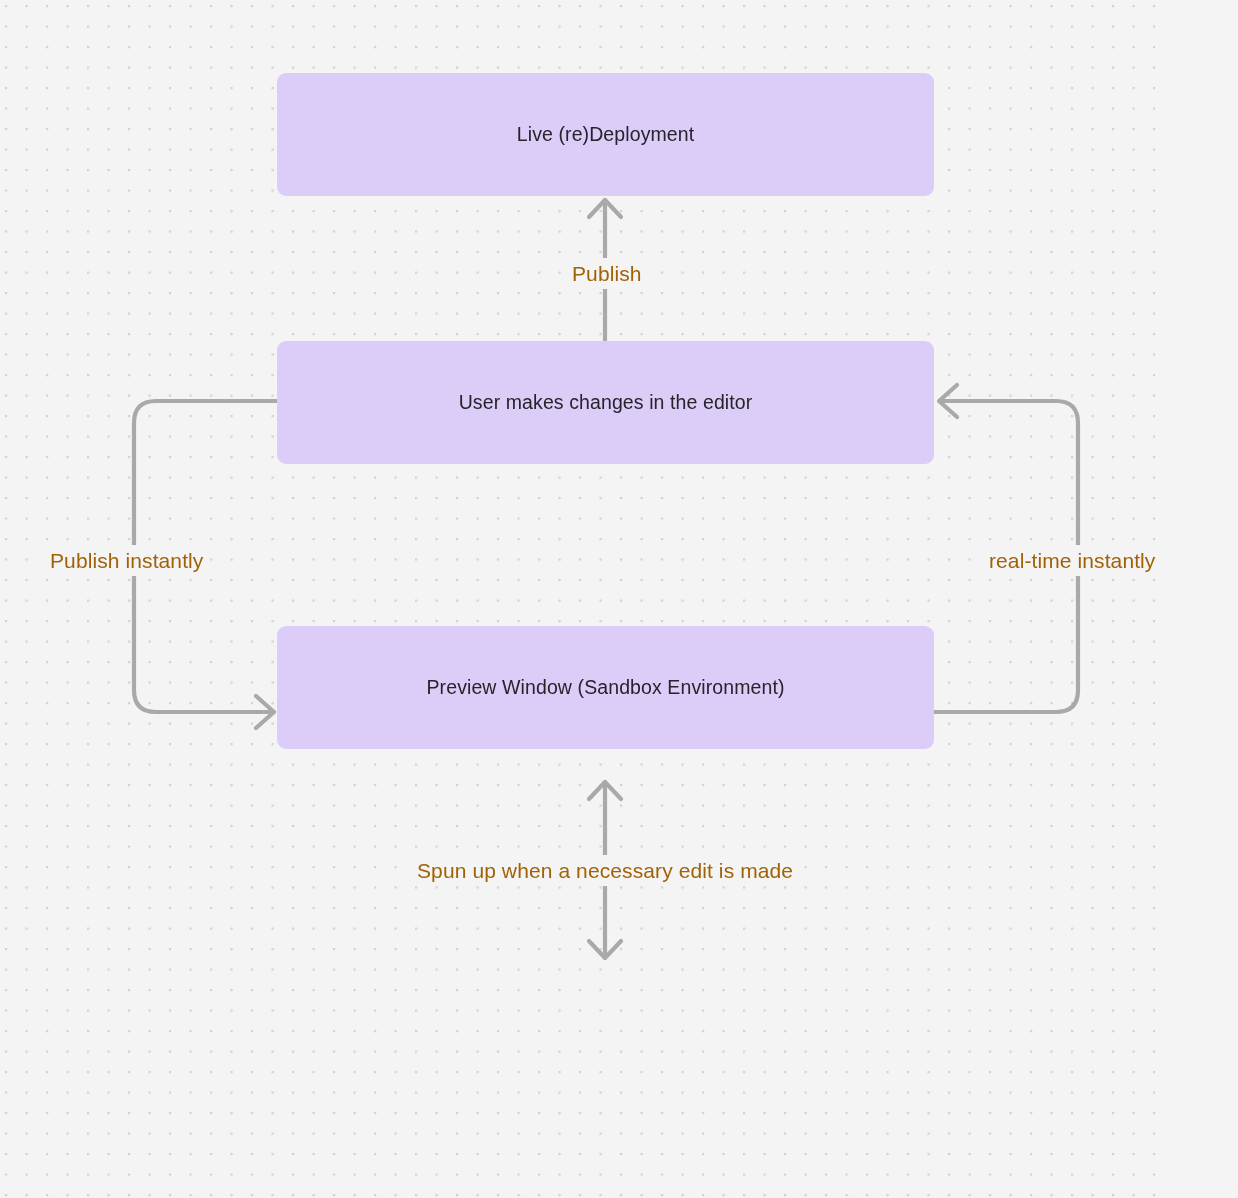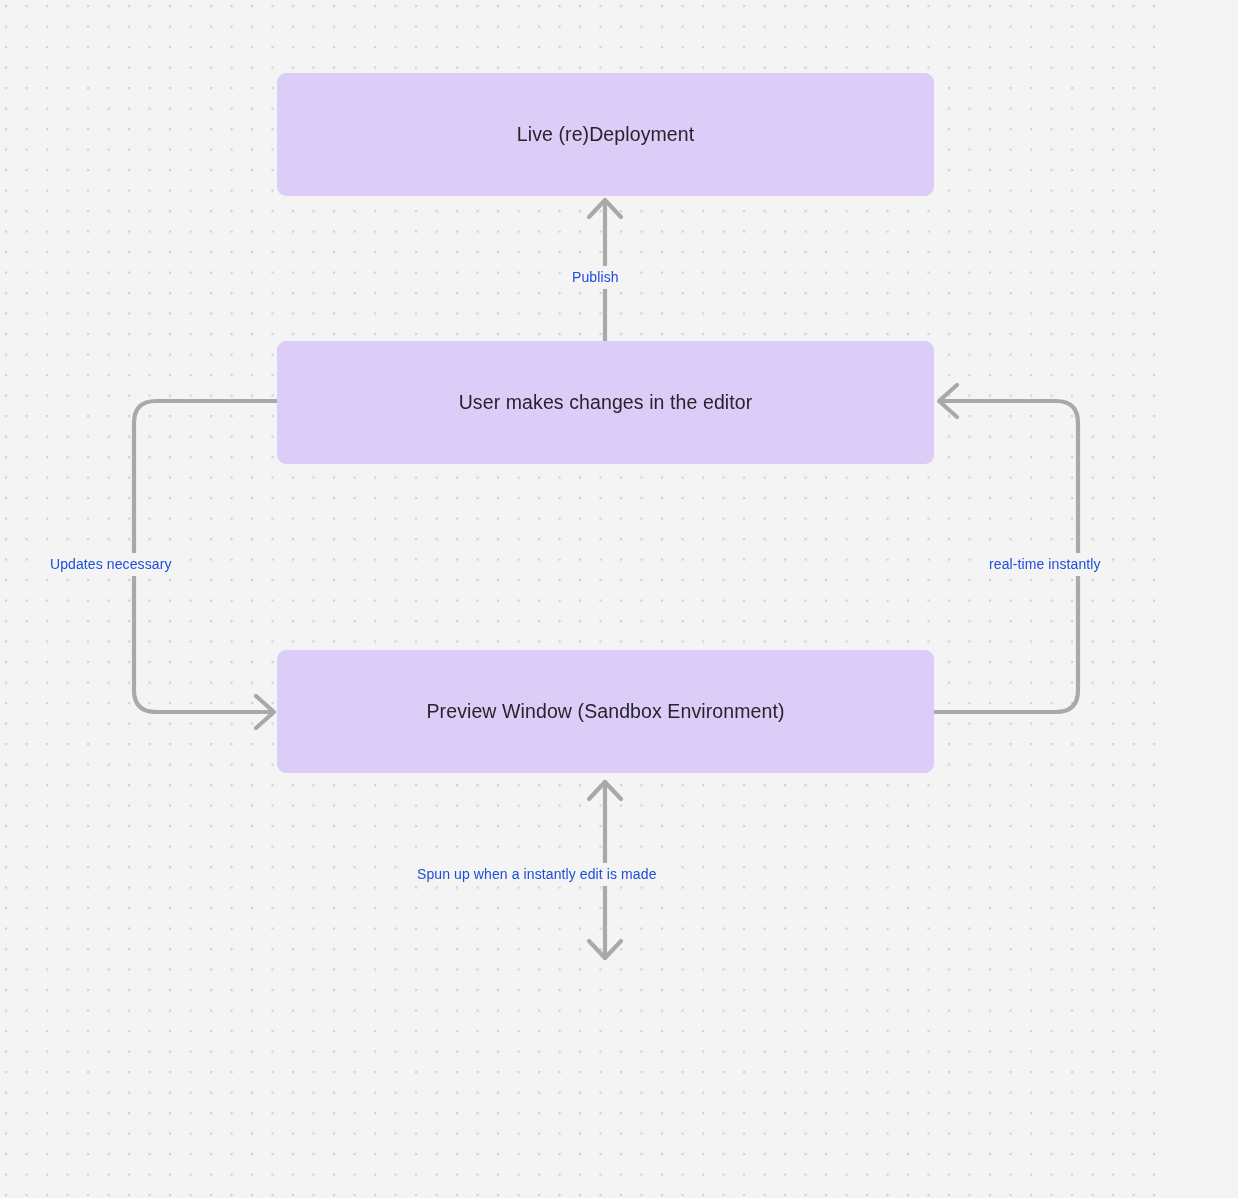--- a/index.html
+++ b/index.html
@@ -43,28 +43,27 @@
     justify-content: center;
     text-align: center;
     color: #26232b;
     font-size: 19.5px;
     letter-spacing: 0.1px;
     line-height: 1.3;
   }
 
   .edge-label {
     position: absolute;
-    color: #1d4ed8;
-    font-size: 14px;
+    color: #a16207;
+    font-size: 21px;
     letter-spacing: 0.1px;
     line-height: 1.2;
     white-space: nowrap;
     background-color: #f4f4f4;
     padding: 3px 6px;
-    margin-top: 8px;
   }
 </style>
 </head>
 <body>
 
 <div id="canvas">
 
   <svg id="edges" viewBox="0 0 1238 1198" width="1238" height="1198" aria-hidden="true">
     <defs>
       <style>
@@ -98,26 +97,26 @@
   </svg>
 
   <div class="node" style="left:277px; top:73px; width:657px; height:123px; background-color:#dccdf8;">
     <span>Live (re)Deployment</span>
   </div>
 
   <div class="node" style="left:277px; top:341px; width:657px; height:123px; background-color:#dccdf8;text-align:right;">
     <span>User makes changes in the editor</span>
   </div>
 
-  <div class="node" style="left:277px; top:650px; width:657px; height:123px; background-color:#dccdf8;">
+  <div class="node" style="left:277px; top:626px; width:657px; height:123px; background-color:#dccdf8;">
     <span>Preview Window (Sandbox Environment)</span>
   </div>
 
 
   <div class="edge-label" style="left:566px; top:258px;">Publish</div>
 
-  <div class="edge-label" style="left:44px; top:545px;">Updates necessary</div>
+  <div class="edge-label" style="left:44px; top:545px;">Publish instantly</div>
 
   <div class="edge-label" style="left:983px; top:545px;">real-time instantly</div>
 
-  <div class="edge-label" style="left:411px; top:855px;">Spun up when a instantly edit is made</div>
+  <div class="edge-label" style="left:411px; top:855px;">Spun up when a necessary edit is made</div>
 
 </div>
 
 </body></html>

